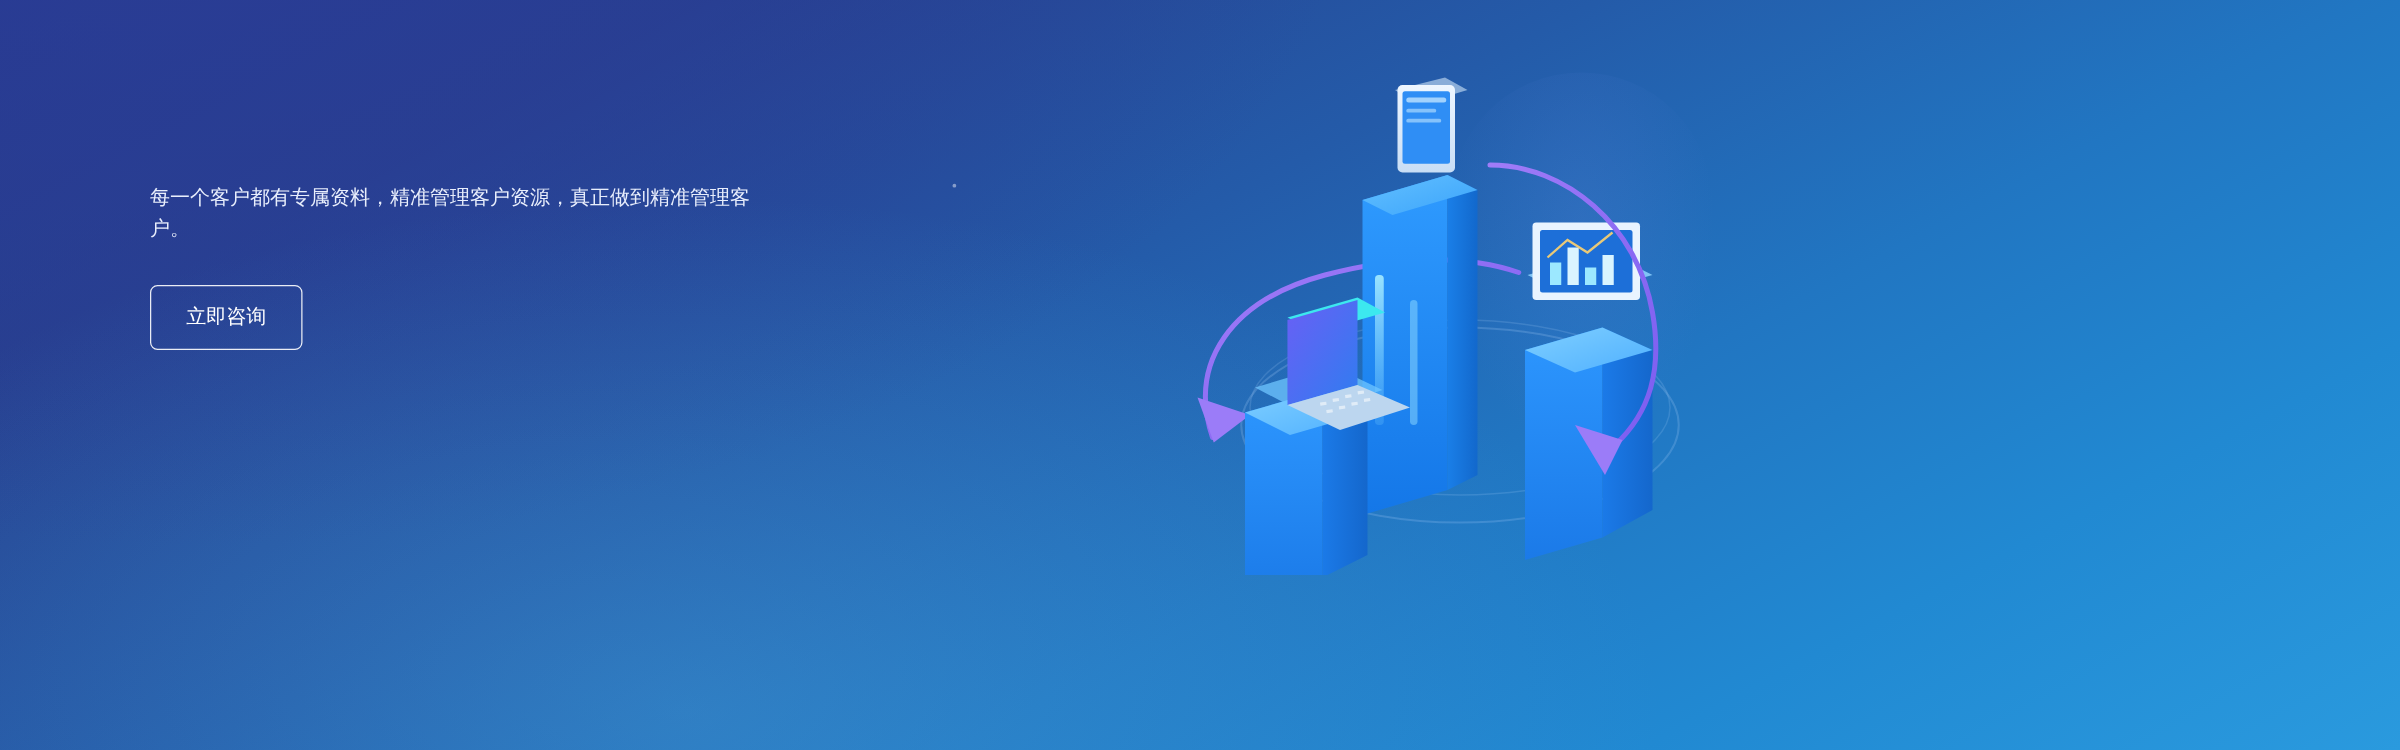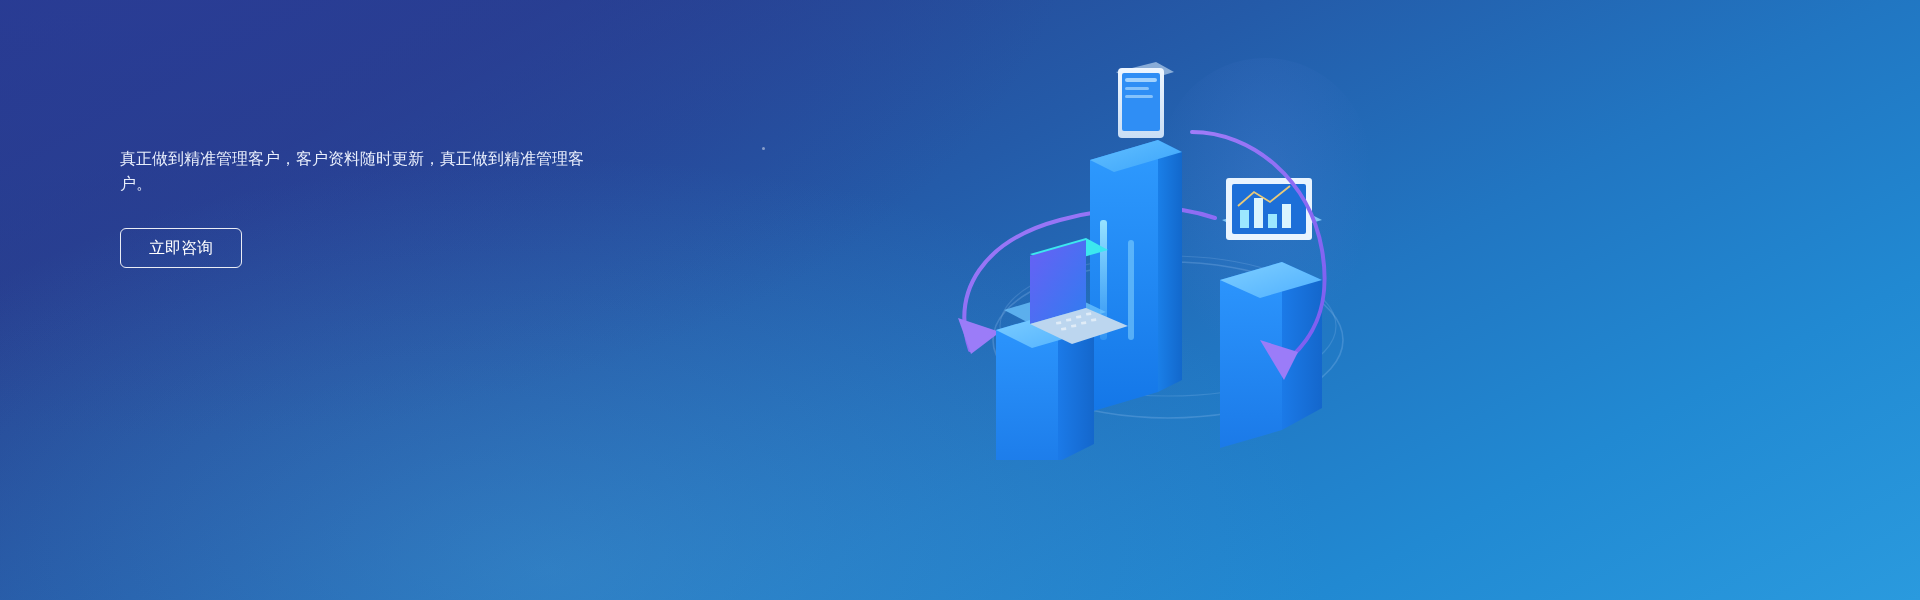--- a/index.html
+++ b/index.html
@@ -77,21 +77,21 @@
     font-size: 16px;
     line-height: 25px;
     color: #e8eefc;
     width: 492px;
     font-weight: normal;
   }
   .cta {
     display: inline-block;
     margin-top: 32px;
     padding: 0 28px;
-    height: 40px;
+    height: 52px;
     line-height: 38px;
     border: 1px solid rgba(255,255,255,0.9);
     border-radius: 6px;
     color: #ffffff;
     font-size: 16px;
     background: transparent;
     cursor: pointer;
     font-family: inherit;
     box-sizing: border-box;
   }
@@ -110,21 +110,21 @@
 <body>
 
 <div class="hero">
 
   <div class="hero-sheen"></div>
   <div class="hero-dome"></div>
   <div class="tiny-dot"></div>
 
   <div class="copy">
 
-    <p class="subcopy">真正做到精准管理客户，客户资料随时更新，真正做到精准管理客户。</p>
+    <p class="subcopy">每一个客户都有专属资料，精准管理客户资源，真正做到精准管理客户。</p>
 
     <button class="cta">立即咨询</button>
   </div>
 
   <div class="illustration">
     <svg width="460" height="420" viewBox="0 0 460 420" xmlns="http://www.w3.org/2000/svg">
       <defs>
         <linearGradient id="gTowerFront" x1="0" y1="0" x2="0" y2="1">
           <stop offset="0%" stop-color="#2f9bff"></stop>
           <stop offset="100%" stop-color="#1477e8"></stop>

